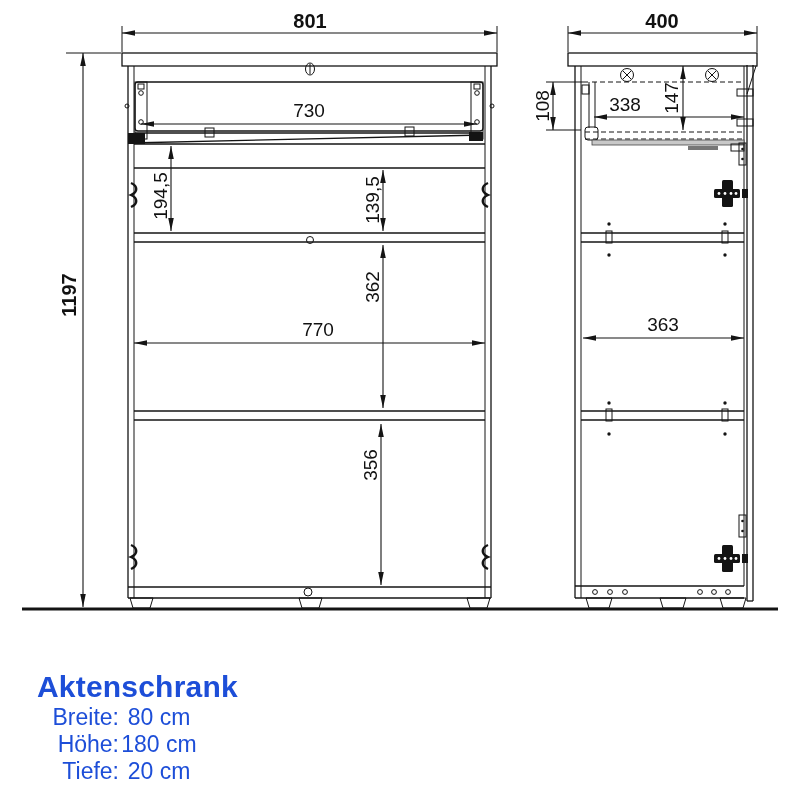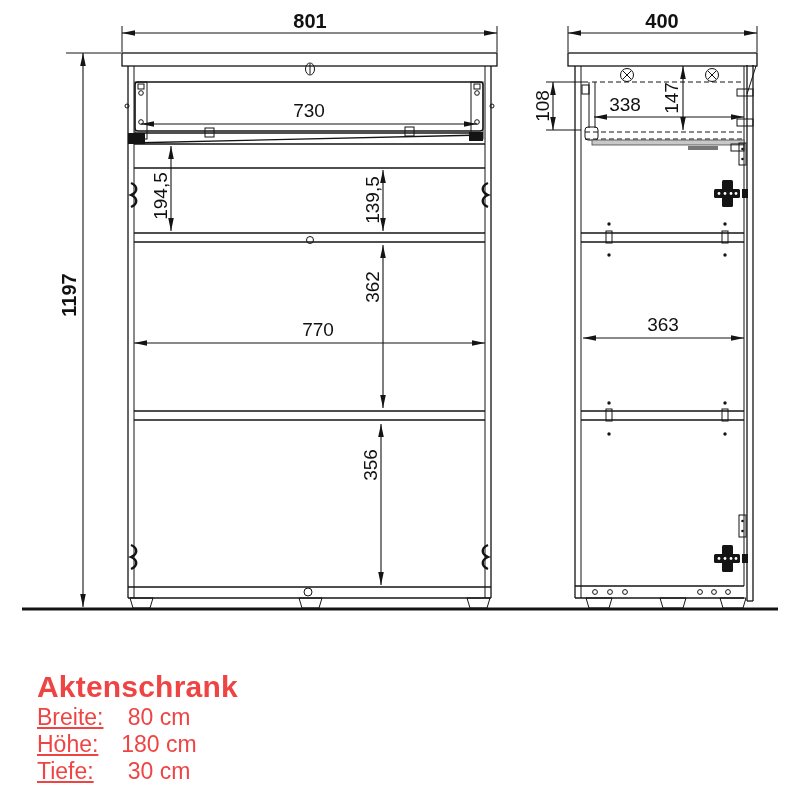--- a/index.html
+++ b/index.html
@@ -1,31 +1,31 @@
 <!DOCTYPE html>
 <html><head>
 <meta charset="utf-8">
 <style>
   html,body{margin:0;padding:0;background:#ffffff;}
   .stage{position:relative;width:800px;height:800px;background:#ffffff;overflow:hidden;
-         font-family:"Liberation Sans",sans-serif;color:#ef4444;}
+         font-family:"Liberation Sans",sans-serif;color:#1d4ed8;}
   svg{position:absolute;left:0;top:0;}
   svg text{font-family:"Liberation Sans",sans-serif;}
   .ln{stroke:#141414;stroke-width:1.3;fill:none;}
   .thin{stroke:#141414;stroke-width:1;fill:none;}
   .dim{stroke:#141414;stroke-width:1.1;fill:none;}
   .ext{stroke:#141414;stroke-width:1;fill:none;}
   .dash{stroke-dasharray:5 3;}
   .blk{fill:#141414;stroke:none;}
   .dt{font-size:19px;fill:#111;}
   .dtb{font-size:20px;font-weight:bold;fill:#111;}
   .ttl{position:absolute;left:37px;top:670px;font-size:30px;font-weight:bold;letter-spacing:0.2px;}
   .specs{position:absolute;left:37px;top:704px;width:162px;font-size:23px;line-height:27px;}
   .spec-row{display:flex;}
-  .spec-label{flex:0 0 82px;text-align:left;text-decoration:underline;}
+  .spec-label{flex:0 0 82px;text-align:right;}
   .spec-value{flex:1;text-align:center;}
 </style>
 </head>
 <body>
 
 <div class="stage">
 
 <svg width="800" height="800" viewBox="0 0 800 800">
   <defs>
     <marker id="ae" markerWidth="14" markerHeight="8" refX="13" refY="4" orient="auto" markerUnits="userSpaceOnUse">
@@ -260,16 +260,16 @@
     <div class="spec-row">
       <span class="spec-label">Breite:</span>
       <span class="spec-value">80 cm</span>
     </div>
     <div class="spec-row">
       <span class="spec-label">Höhe:</span>
       <span class="spec-value">180 cm</span>
     </div>
     <div class="spec-row">
       <span class="spec-label">Tiefe:</span>
-      <span class="spec-value">30 cm</span>
+      <span class="spec-value">20 cm</span>
     </div>
   </div>
 </div>
 
 </body></html>

